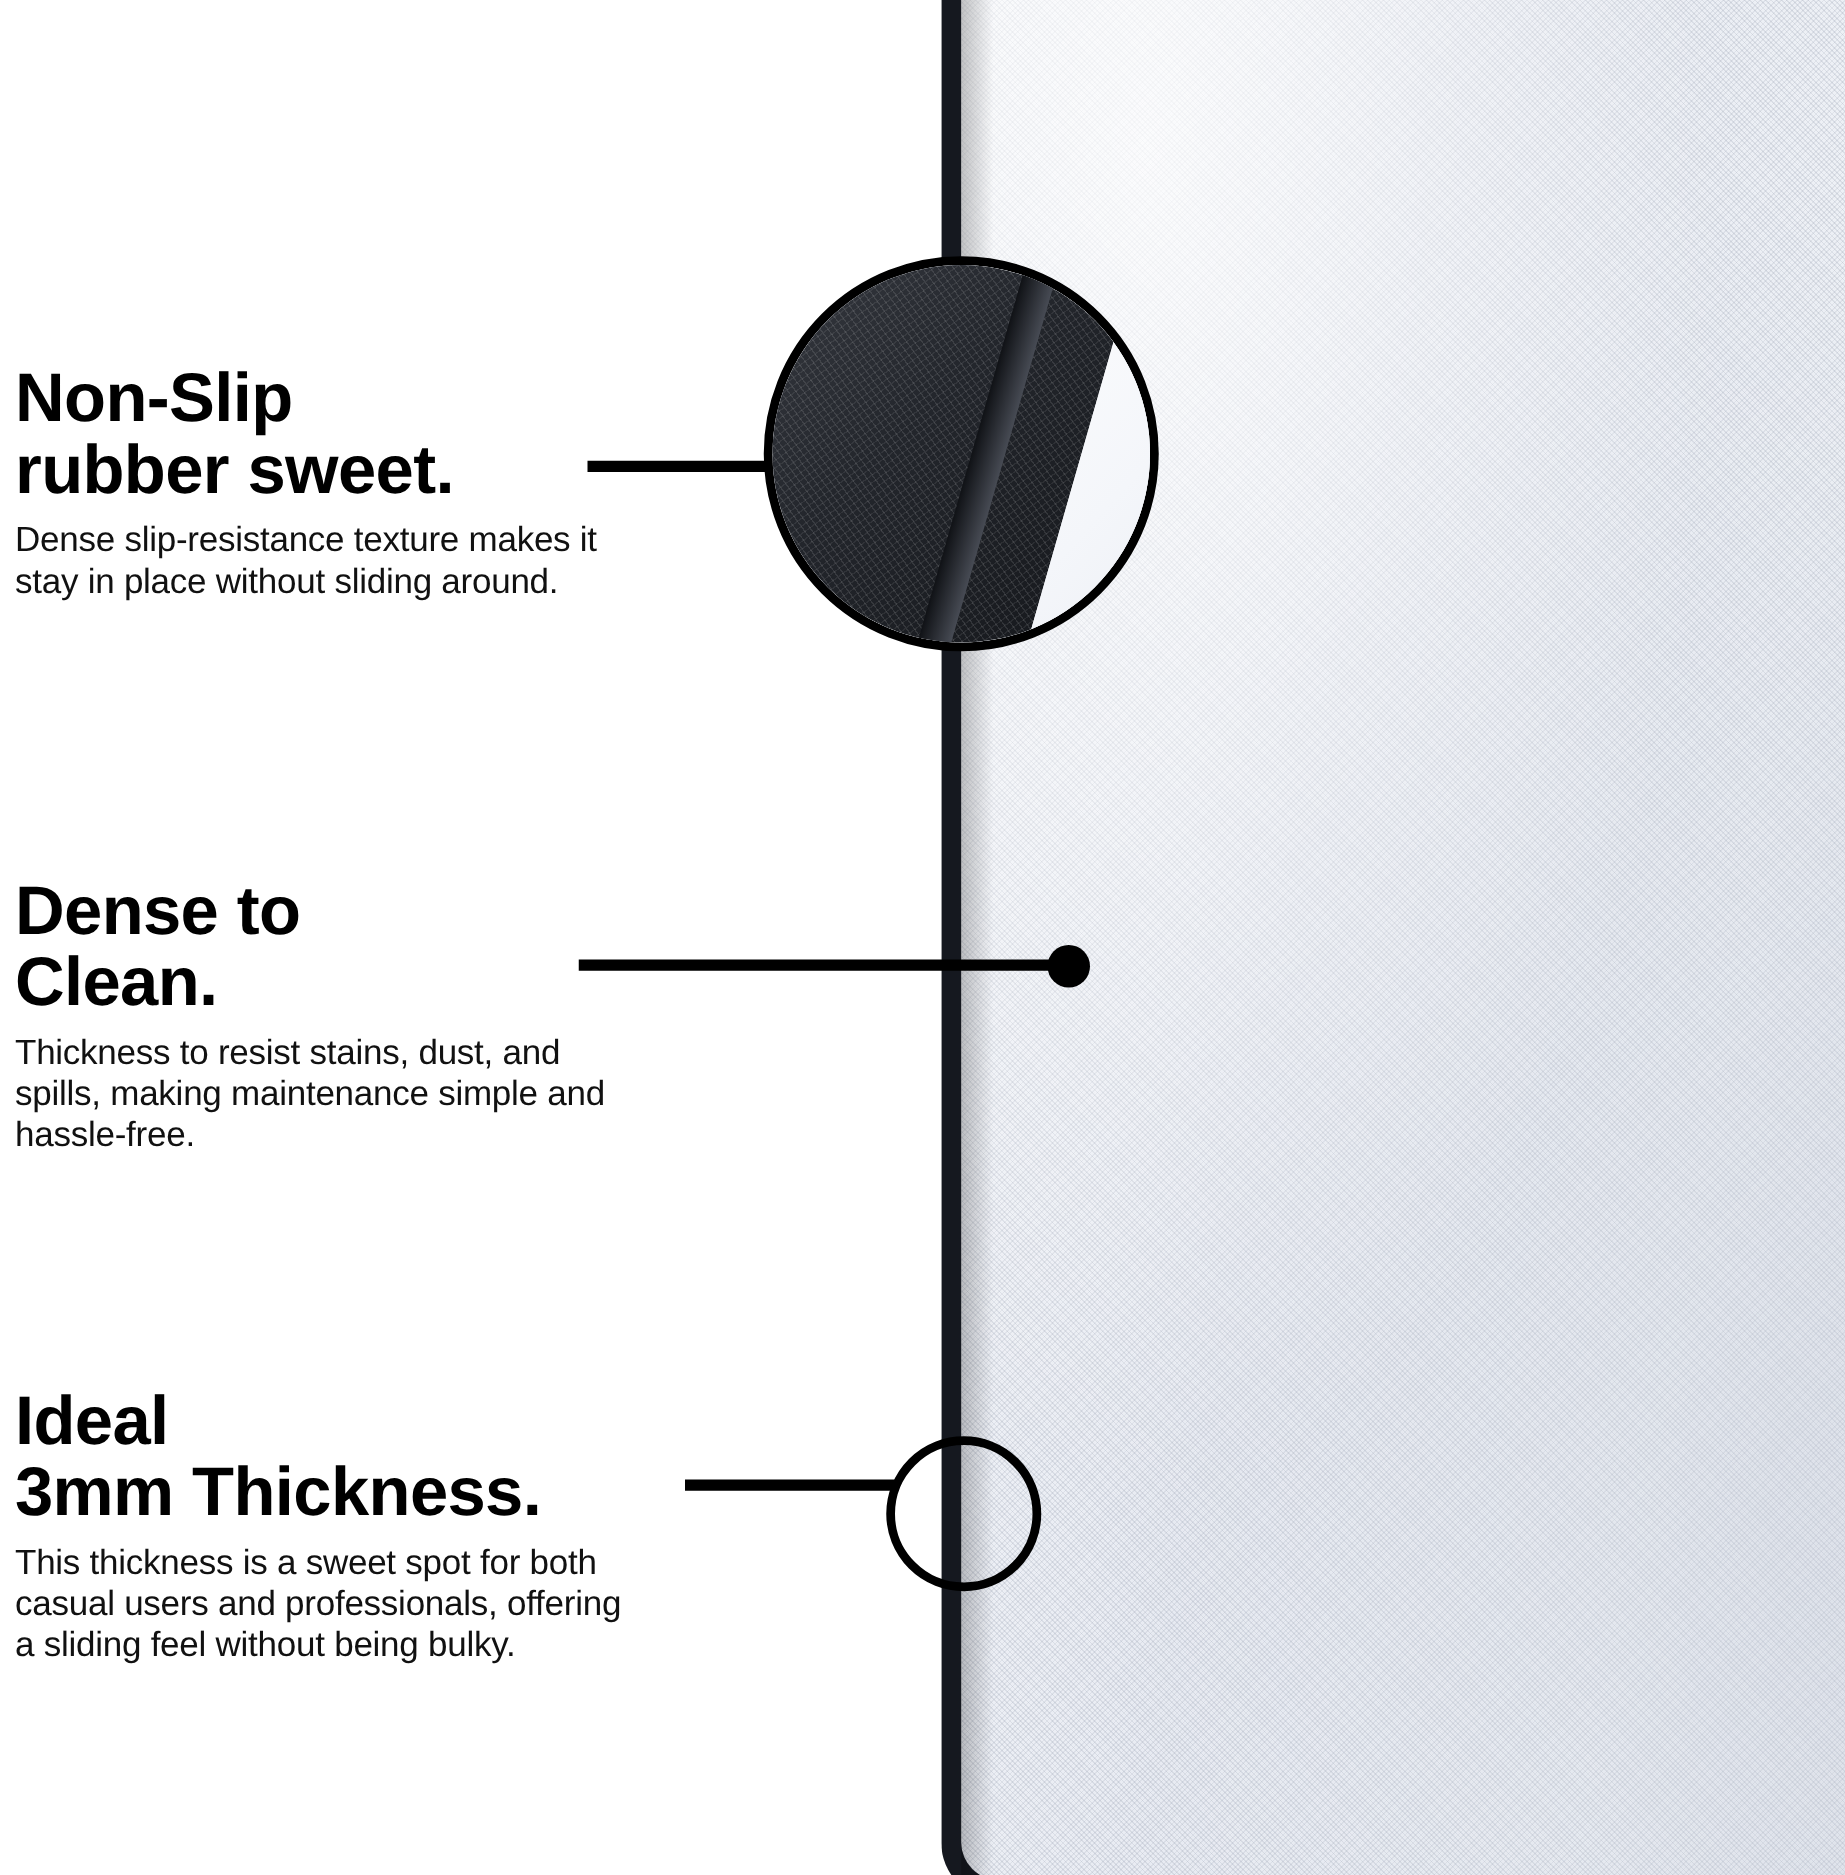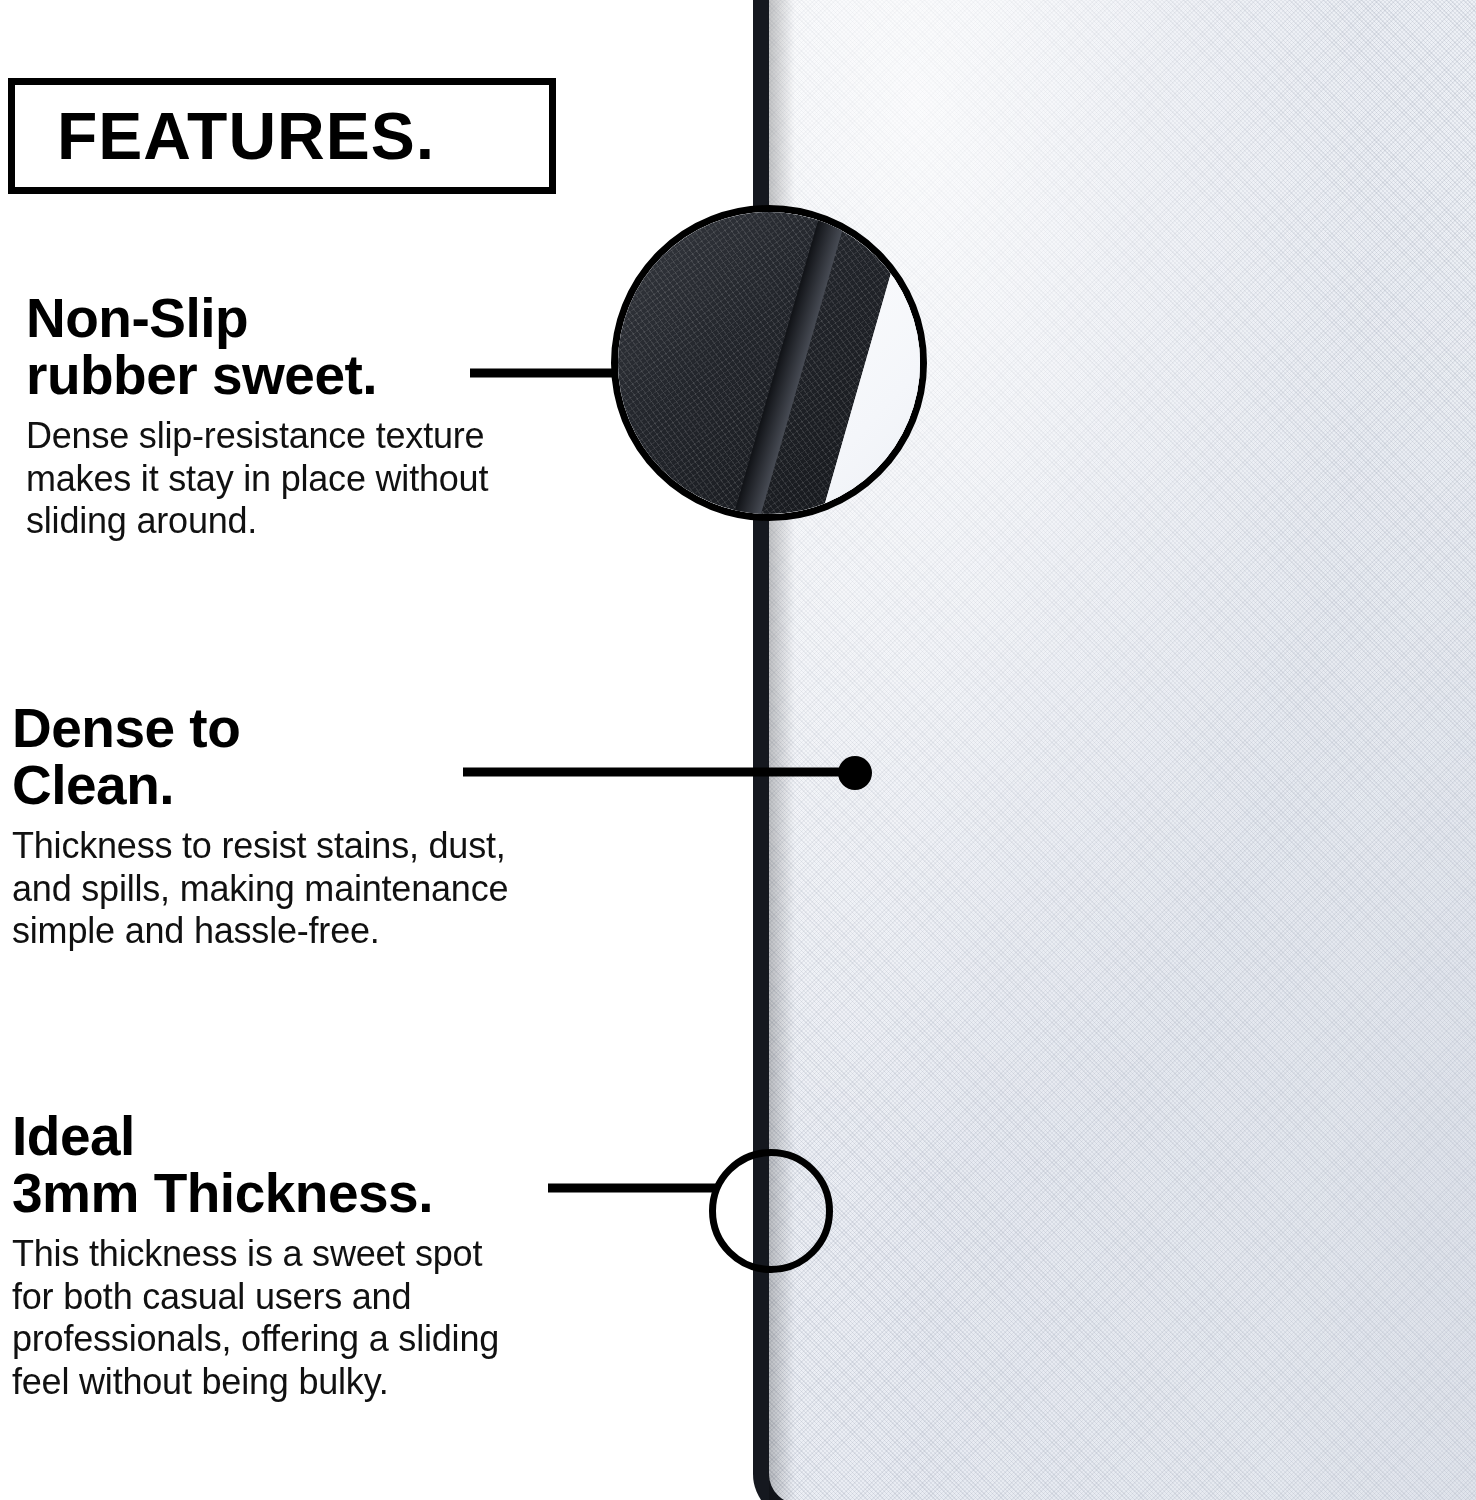--- a/index.html
+++ b/index.html
@@ -91,27 +91,27 @@
   }
   .feature-head {
     font-size: 55px;
     font-weight: bold;
     line-height: 1.03;
     color: #000000;
     letter-spacing: -0.5px;
   }
   .feature-body {
     margin-top: 12px;
-    font-size: 36px;
+    font-size: 28px;
     line-height: 1.18;
     color: #111111;
     letter-spacing: -0.2px;
   }
 
-  #feature-1 { top: 290px; margin-left: 14px; }
+  #feature-1 { top: 290px; }
   #feature-2 { top: 700px; }
   #feature-3 { top: 1108px; }
 
   
   .callout-svg {
     position: absolute;
     left: 0;
     top: 0;
     width: 1476px;
     height: 1500px;
@@ -223,23 +223,20 @@
       <div class="mag-white-flap"></div>
       <div class="mag-rubber"></div>
       <div class="mag-rubber-edge"></div>
     </div>
   </div>
 
   <div class="thickness-circle"></div>
 
   <div class="leader-dot"></div>
 
-  <div class="features-box">
-    <div class="features-title">FEATURES.</div>
-  </div>
 
   <div class="feature" id="feature-1">
     <div class="feature-head">
       <div>Non-Slip</div>
       <div>rubber sweet.</div>
     </div>
     <div class="feature-body">Dense slip-resistance texture makes it stay in place without sliding around.</div>
   </div>
 
   <div class="feature" id="feature-2">

